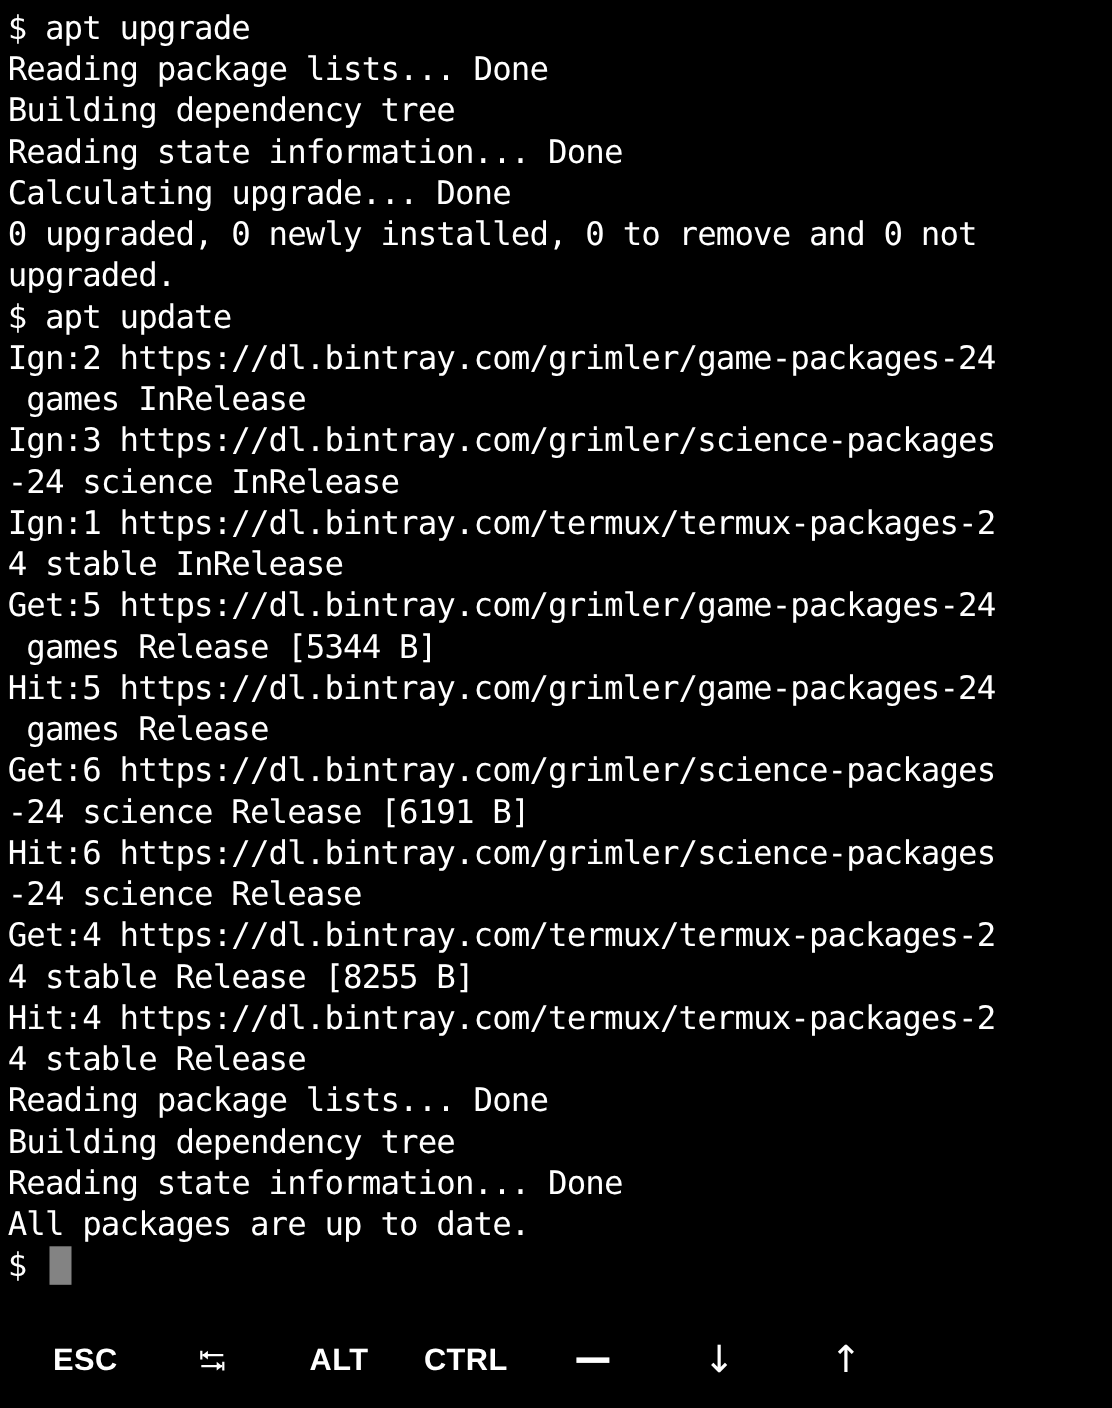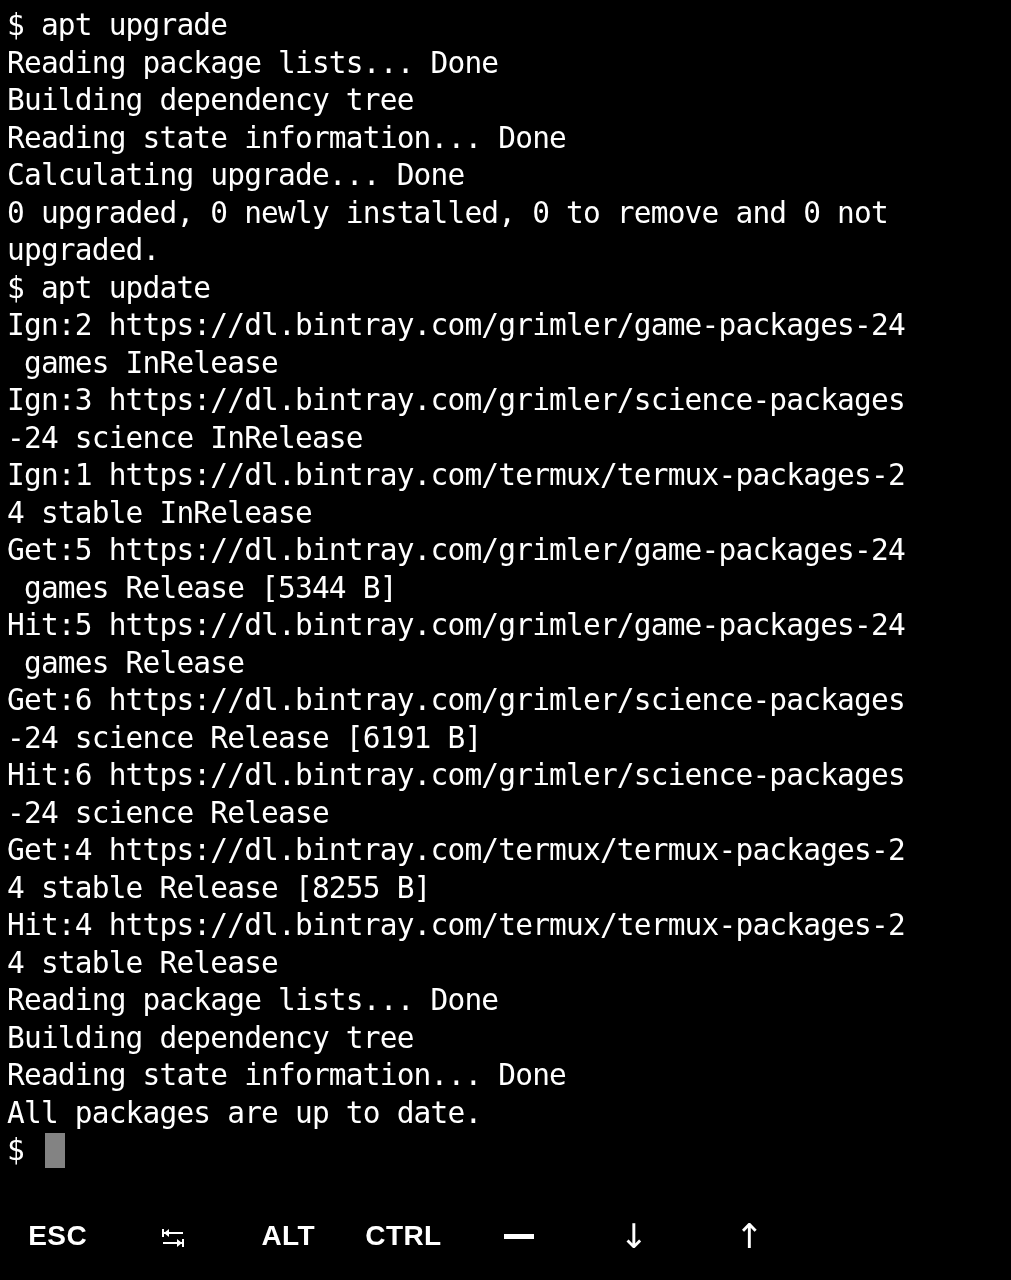--- a/index.html
+++ b/index.html
@@ -64,20 +64,21 @@
   
   #extra-keys {
     position: absolute;
     left: 0;
     bottom: 0;
     width: 807px;
     height: 88px;
     background: #000000;
     display: flex;
     align-items: center;
+    padding-left: 20px;
   }
 
   .key {
     flex: 1 1 0;
     height: 88px;
     display: flex;
     align-items: center;
     justify-content: center;
     color: #ffffff;
     font-family: "Liberation Sans", sans-serif;

